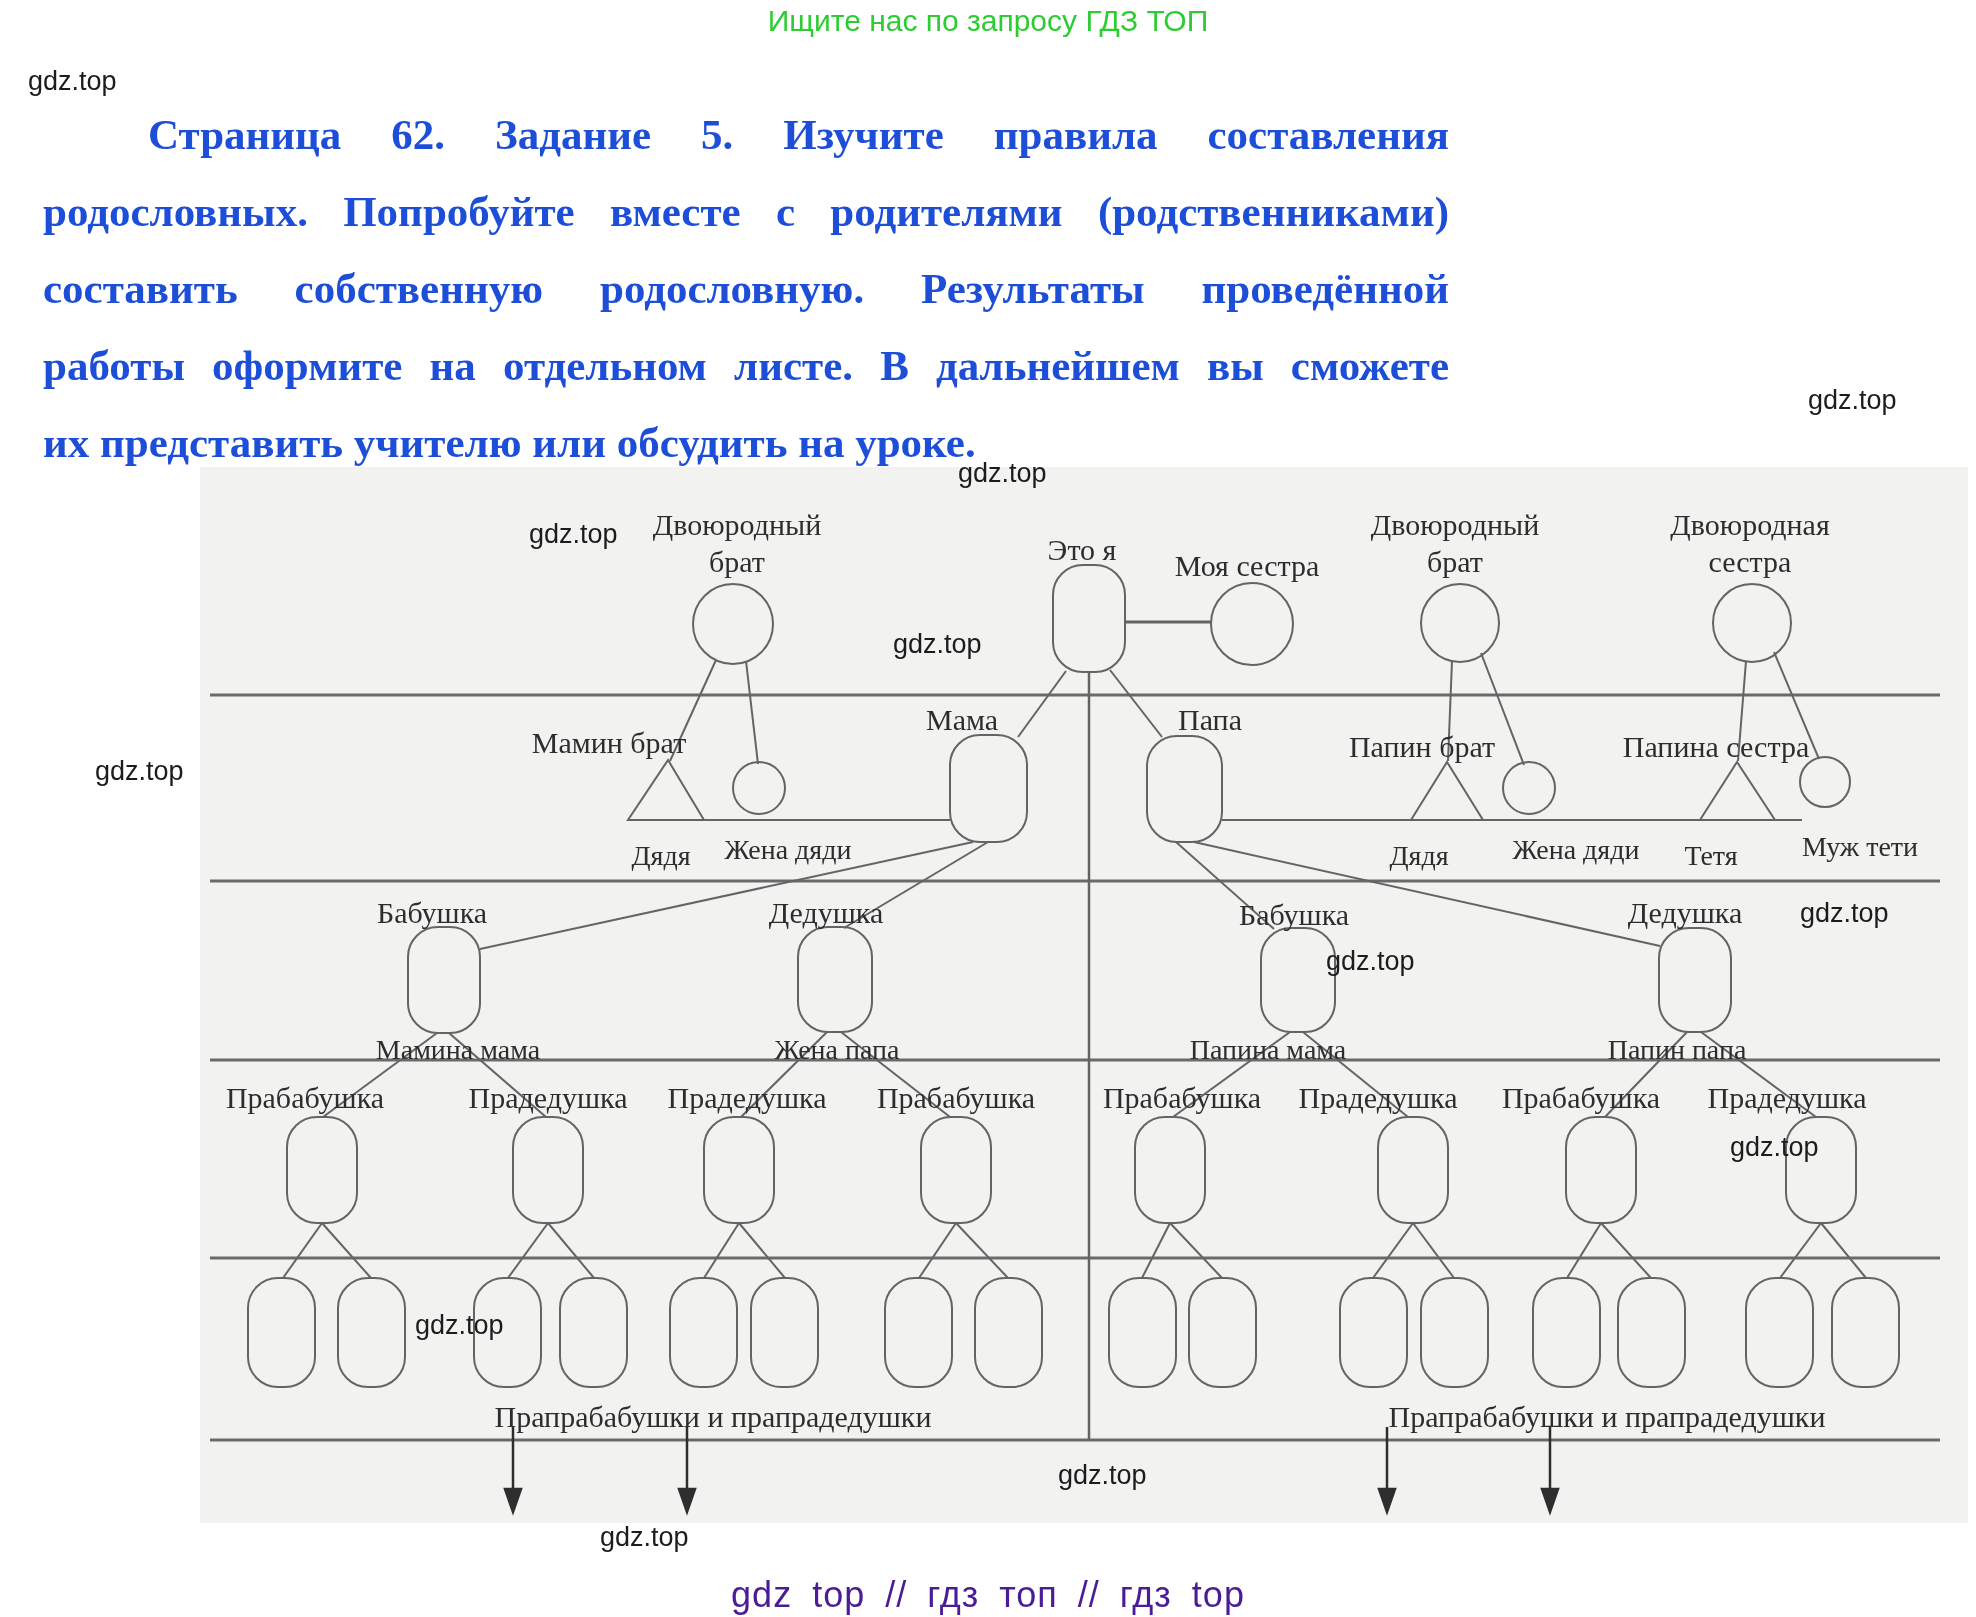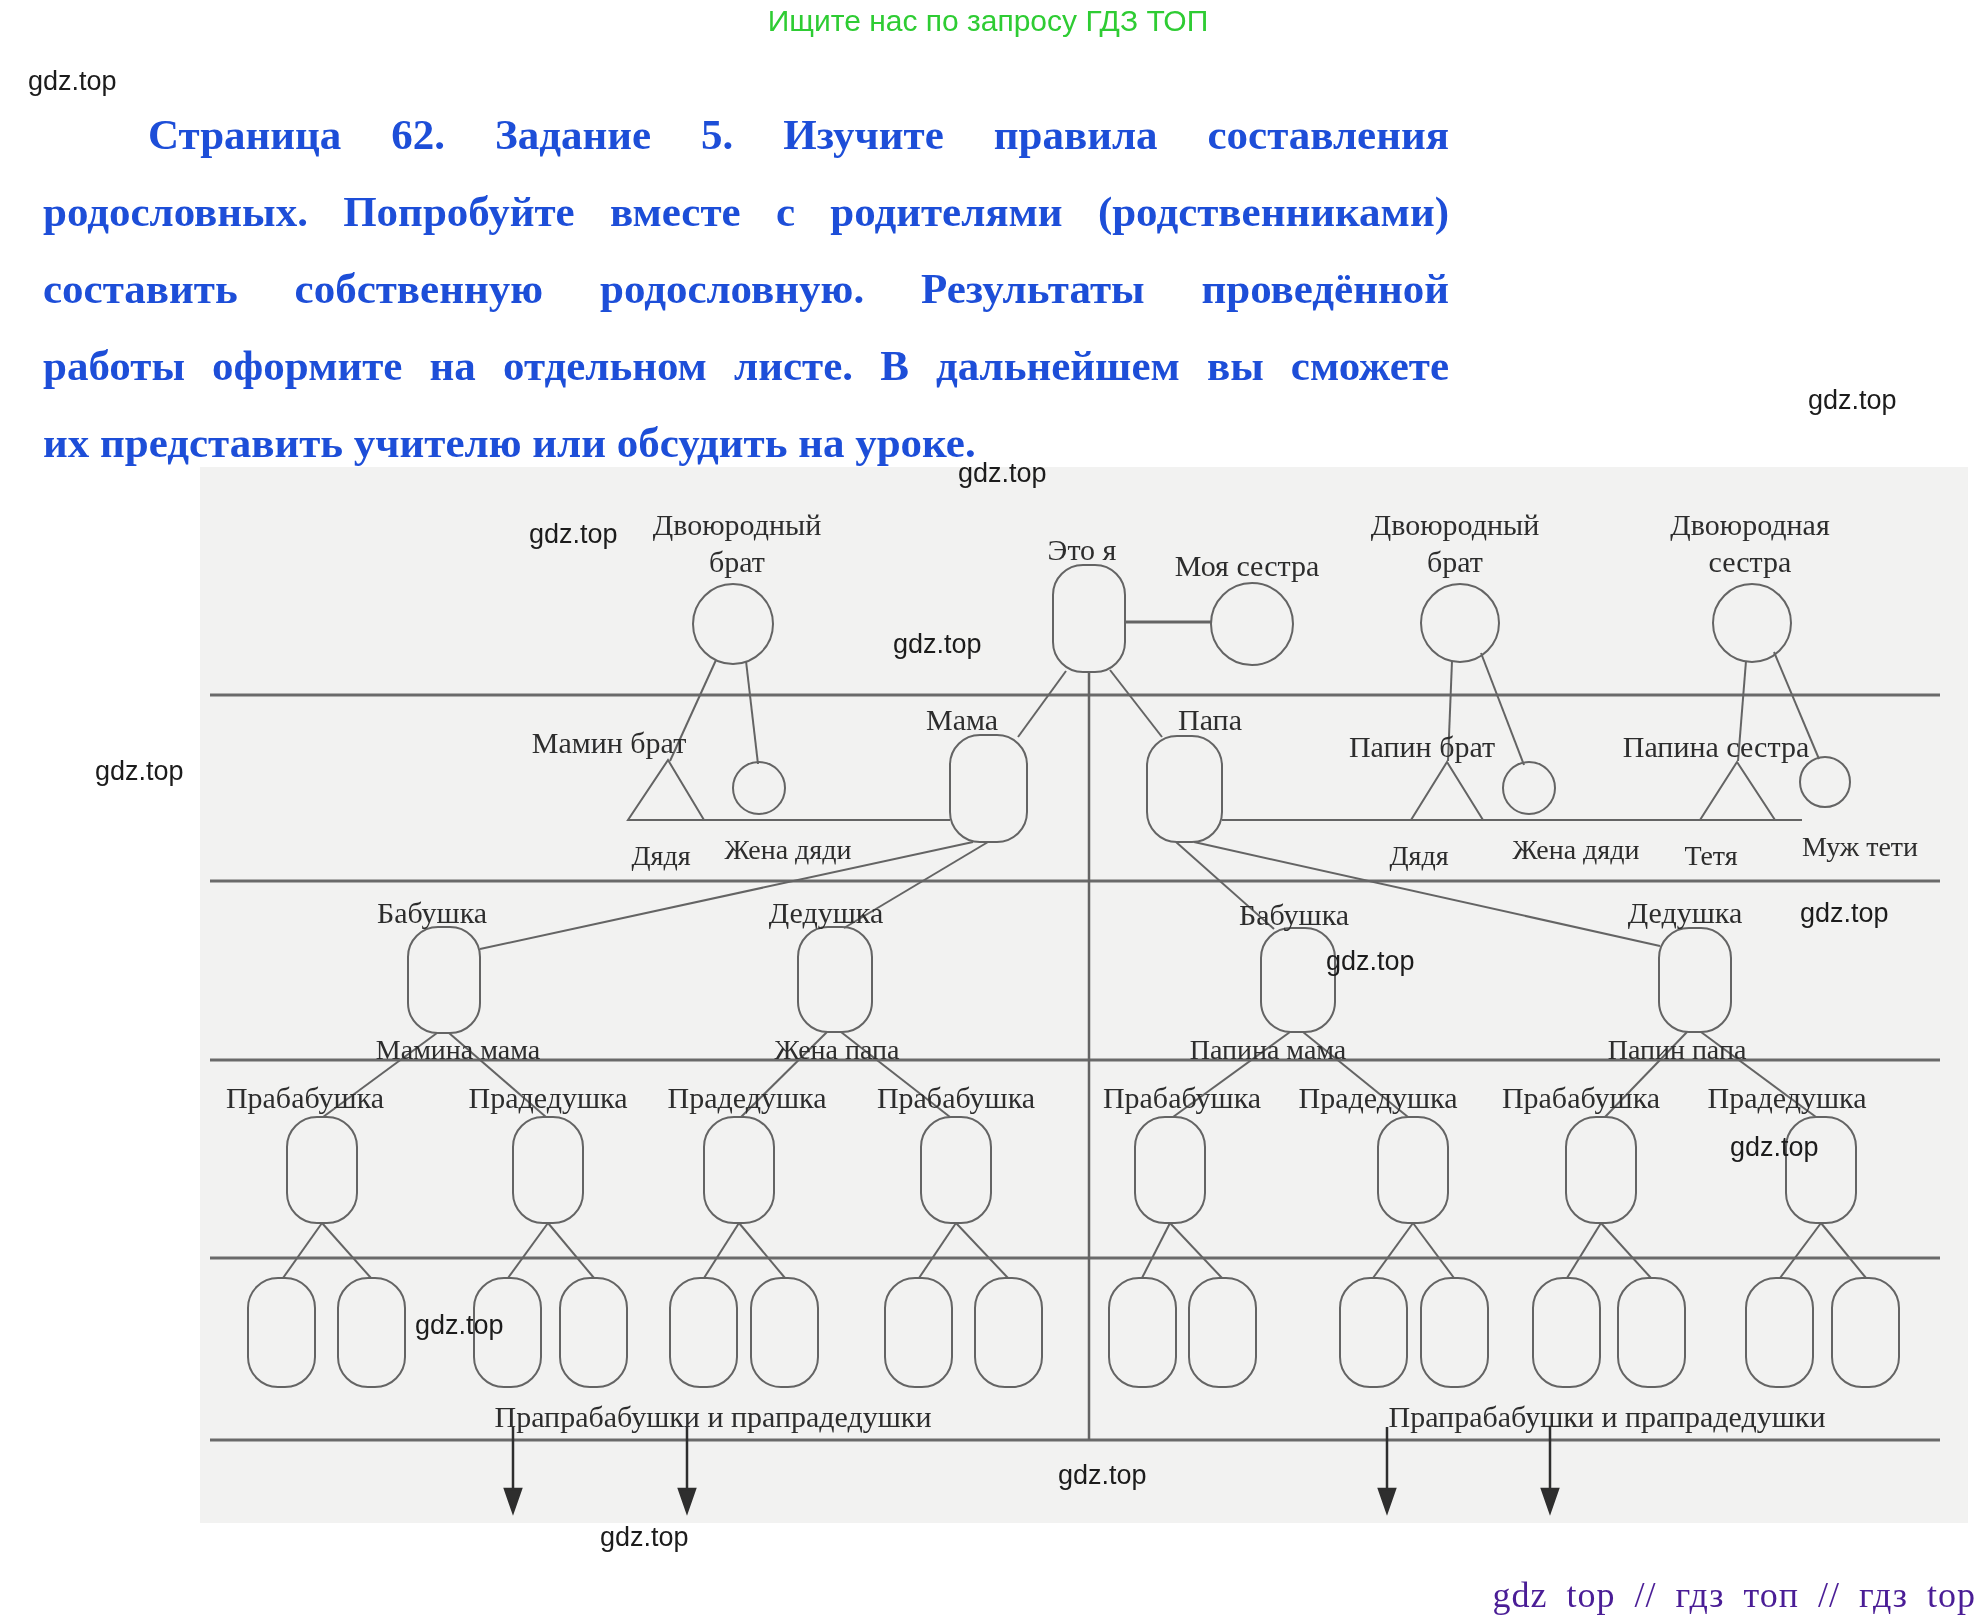--- a/index.html
+++ b/index.html
@@ -14,22 +14,22 @@
   .pline.last{text-align-last:left;}
   .wm{position:absolute;font-family:"Liberation Sans",sans-serif;font-size:27px;
       color:#1c1c1c;white-space:nowrap;}
   #diagram-bg{position:absolute;left:200px;top:467px;width:1768px;height:1056px;
       background:#f2f2f1;}
   #tree-svg{position:absolute;left:0;top:0;}
   .dlabel{position:absolute;transform:translateX(-50%);font-size:30px;color:#2d2d2d;
       white-space:nowrap;text-align:center;}
   .dlabel.wrap{white-space:normal;width:218px;line-height:37px;}
   .dlabel.small{font-size:28px;}
-  .footer{position:absolute;left:0;top:1574px;width:100%;text-align:right;
-      font-family:Liberation Serif, serif;font-size:36px;color:#4a1d96;
+  .footer{position:absolute;left:0;top:1574px;width:100%;text-align:center;
+      font-family:Liberation Sans, sans-serif;font-size:36px;color:#4a1d96;
       word-spacing:9px;letter-spacing:1px;}
 </style>
 </head>
 <body>
 
 <div id="page">
 
   <div class="promo">Ищите нас по запросу ГДЗ ТОП</div>
 
   <div class="para">

